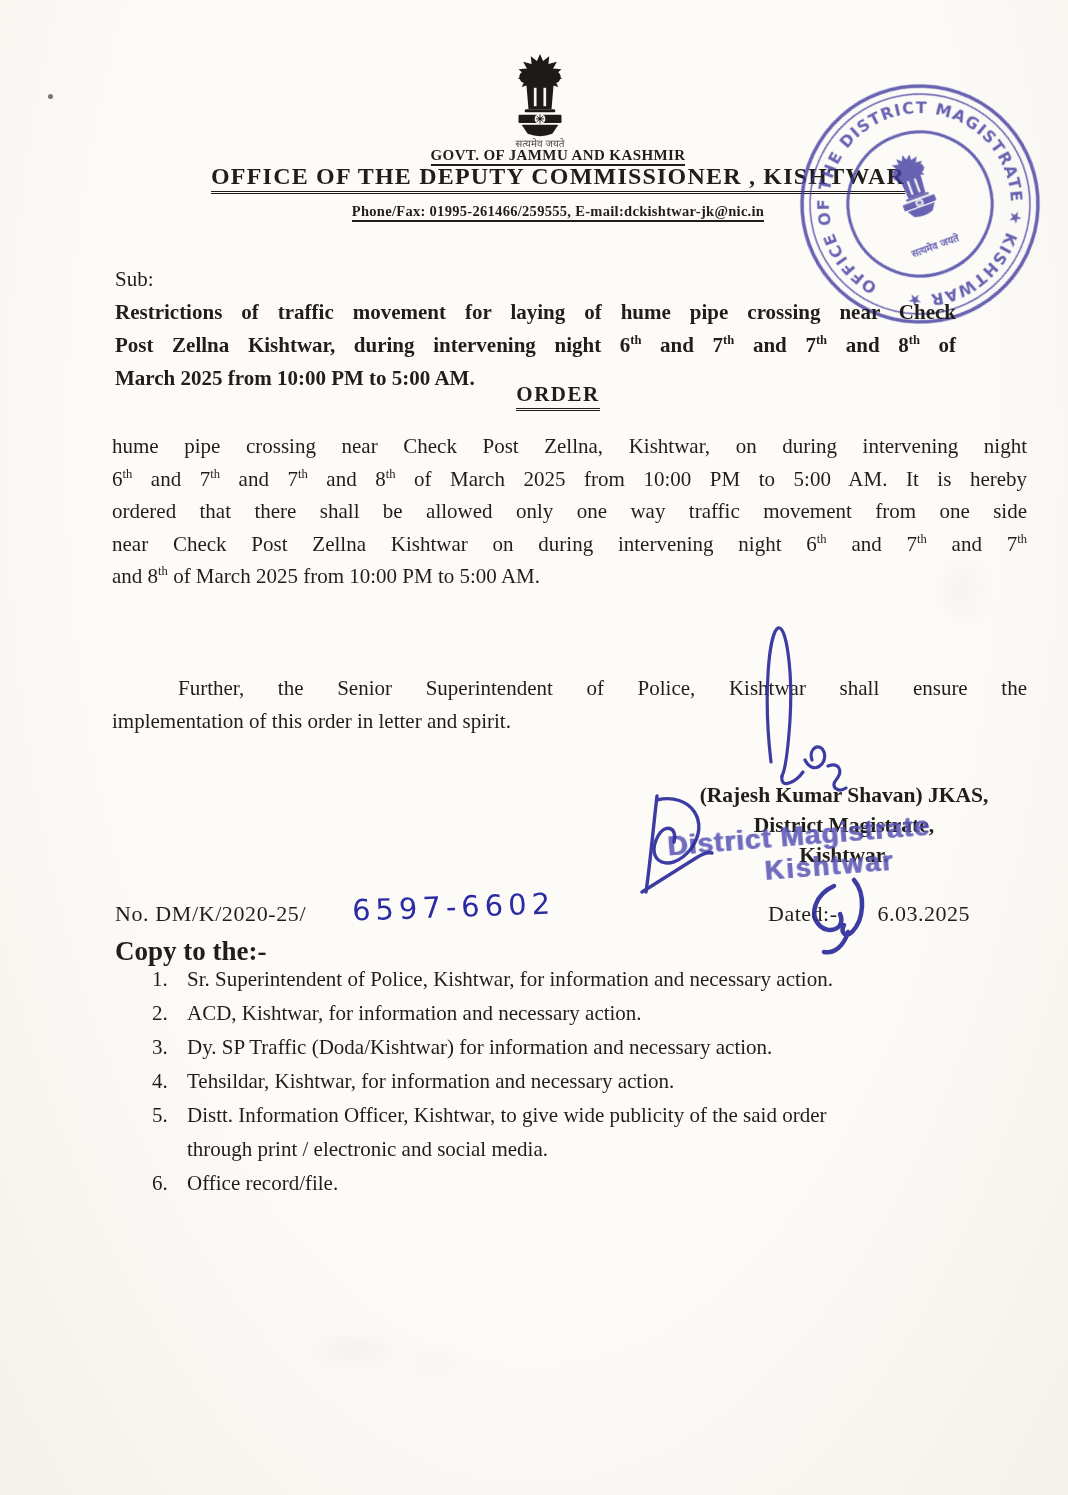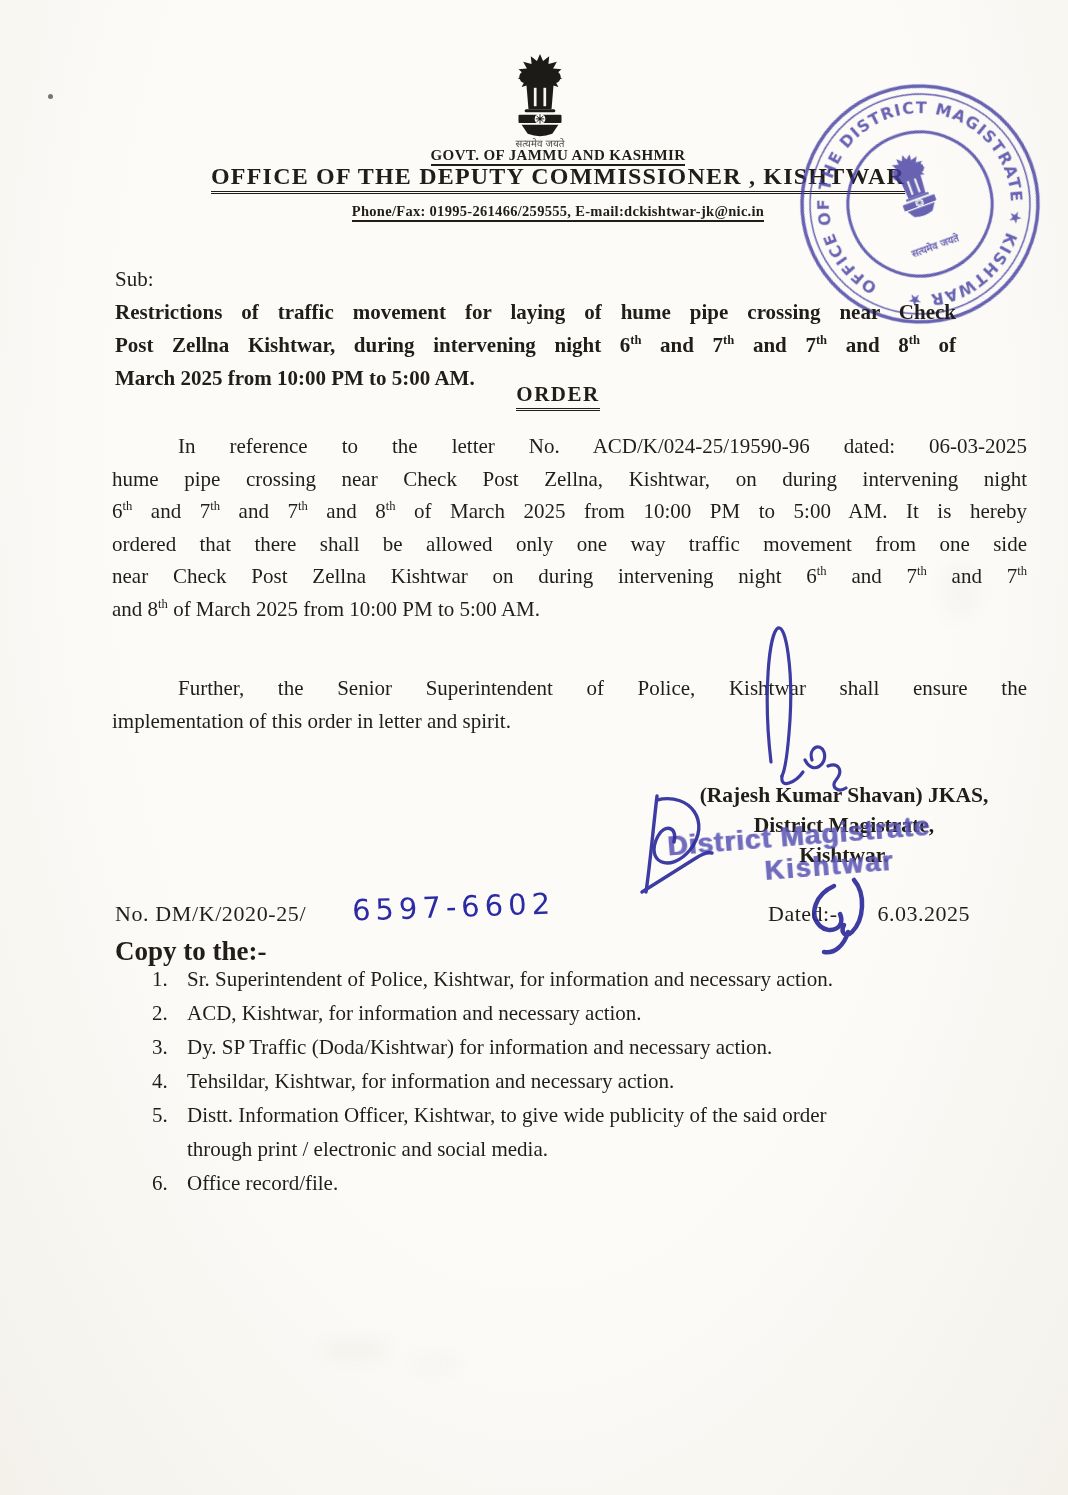--- a/index.html
+++ b/index.html
@@ -148,21 +148,20 @@
         <div class="tline">Post Zellna Kishtwar, during intervening night 6<sup>th</sup> and 7<sup>th</sup>  and 7<sup>th</sup> and 8<sup>th</sup> of</div>
         <div class="tline last">March 2025 from 10:00 PM to 5:00 AM.</div>
       </div>
   </div>
 
   <div class="order-h">
     <span class="u-thick">ORDER</span>
   </div>
 
   <div class="para para1">
-      <div class="tline first">In reference to the letter No. ACD/K/024-25/19590-96 dated: 06-03-2025</div>
       <div class="tline">hume pipe crossing near Check Post Zellna, Kishtwar, on during intervening night</div>
       <div class="tline">6<sup>th</sup> and 7<sup>th</sup>  and 7<sup>th</sup> and 8<sup>th</sup> of March 2025 from 10:00 PM to 5:00 AM. It is hereby</div>
       <div class="tline">ordered that there shall be allowed only one way traffic movement from one side</div>
       <div class="tline">near Check Post Zellna Kishtwar on during intervening night 6<sup>th</sup> and 7<sup>th</sup>  and 7<sup>th</sup></div>
       <div class="tline last">and 8<sup>th</sup> of March 2025 from 10:00 PM to 5:00 AM.</div>
     </div>
   <div class="para para2">
       <div class="tline first">Further, the Senior Superintendent of Police, Kishtwar shall ensure the</div>
       <div class="tline last">implementation of this order in letter and spirit.</div>
     </div>

